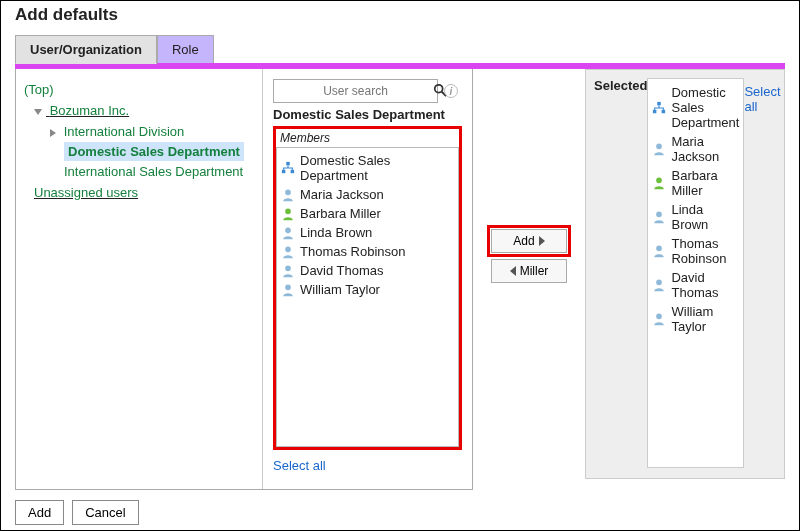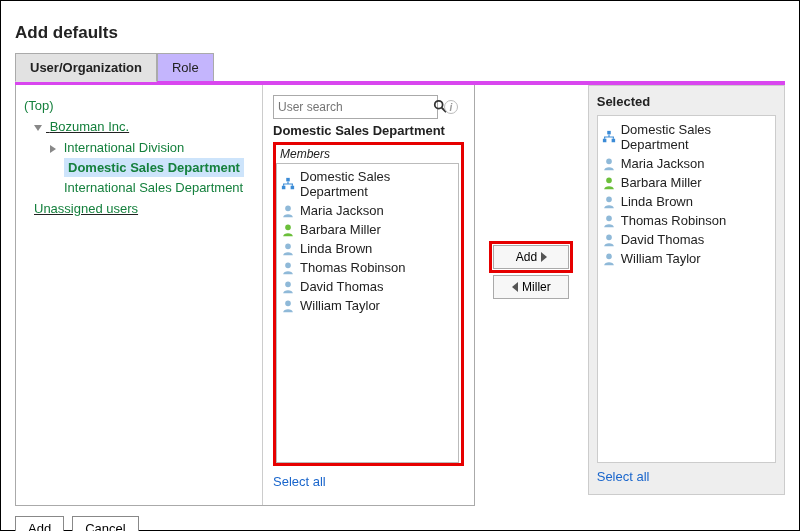--- a/index.html
+++ b/index.html
@@ -1,20 +1,20 @@
 <!DOCTYPE html>
 <html><head>
 <meta charset="utf-8">
 <style>
 * { box-sizing: border-box; margin: 0; padding: 0; }
 body { font-family: Arial, sans-serif; font-size: 13px; color: #222; background: #fff; }
-.outer { border: 1px solid #000; width: 800px; height: 531px; padding: 22px 14px; }
+.outer { border: 1px solid #000; width: 800px; height: 531px; padding: 4px 14px; }
 .page-title { font-size: 17px; font-weight: bold; margin-bottom: 10px; }
 
-.tabbar { display: flex; border-bottom: 4px solid #d946ef; position: relative; }
+.tabbar { display: flex; border-bottom: 6px solid #d946ef; position: relative; }
 .tab { padding: 6px 14px; border: 1px solid #aaa; border-bottom: none; background: #c4b5fd; margin-right: 0; cursor: pointer; font-size: 13px; }
 .tab.active { background: #e2e2e2; font-weight: bold; border-bottom: 1px solid #e2e2e2; margin-bottom: -1px; position: relative; z-index: 2; }
 
 .main-row { display: flex; align-items: flex-start; }
 
 .left-panel-wrap { border: 1px solid #aaa; border-top:none; background: #fff; width: 467px; }
 .left-inner { display: flex; }
 
 .tree-col { width: 247px; padding: 10px 8px 10px 8px; border-right: 1px solid #ccc; min-height: 420px; }
 .tree-col a { color: #15803d; text-decoration: none; cursor: pointer; }
@@ -22,40 +22,40 @@
 .tree-indent1 { padding-left: 10px; text-decoration: underline; }
 .tree-indent2 { padding-left: 26px; }
 .tree-indent3 { padding-left: 40px; display:block; }
 .arrow-r { display: inline-block; width: 0; height: 0; border-top: 4px solid transparent; border-bottom: 4px solid transparent; border-left: 6px solid #888; margin-right: 4px; vertical-align: middle; }
 .arrow-d { display: inline-block; width: 0; height: 0; border-left: 4px solid transparent; border-right: 4px solid transparent; border-top: 6px solid #888; margin-right: 4px; vertical-align: middle; }
 .tree-selected { background: #cde4fb; font-weight: bold; padding: 2px 4px; display: inline-block; }
 
 .center-col { flex: 1; padding: 10px 10px; position: relative; min-height: 420px; }
 .search-row { display: flex; align-items: center; gap: 6px; margin-bottom: 4px; }
 .search-box { display: flex; align-items: center; border: 1px solid #aaa; width: 165px; height: 24px; padding: 0 4px; background:#fff; }
-.search-input { border: none; outline: none; flex: 1; font-size: 12px; background: transparent; }
+.search-input { border: none; outline: none; flex: 1; font-size: 12px; background: transparent; text-align: center; }
 .search-btn { cursor: pointer; }
 .info-icon { color: #999; width:14px;height:14px;display:inline-flex;align-items:center;justify-content:center;border:1.3px solid #bbb;border-radius:50%;font-size:10px;font-weight:bold; font-style:italic; }
 
 .dept-title { font-weight: bold; margin: 2px 0 4px 0; }
 .members-box-outer { border: 3px solid #e60000; padding: 0; }
 .members-label { font-size: 12px; padding: 2px 4px 2px 4px; font-style: italic; }
 .members-box { border: 1px solid #bbb; min-height: 300px; width: 183px; padding: 3px 4px; background:#fff; }
 .member-row { display: flex; align-items: center; gap: 5px; padding: 2px 0; cursor: pointer; }
 .org-icon svg, .user-icon svg { display: block; }
 .select-all { margin-top: 8px; }
 .select-all a { color: #1a66cc; text-decoration:none; cursor:pointer; }
 
 .middle-btns { display:flex; flex-direction:column; gap:6px; margin: 0 12px; padding-top: 160px; width:90px; align-items:center; }
 .mbtn { border:1px solid #aaa; background:#f7f7f7; padding:4px 8px; font-size:12px; cursor:pointer; min-width:76px; display:flex; align-items:center; justify-content:center; gap:4px; }
 .mbtn.add-high { outline: 3px solid #e60000; outline-offset: 1px; }
 .tri-r { display:inline-block;width:0;height:0;border-top:5px solid transparent;border-bottom:5px solid transparent;border-left:6px solid #555; }
 .tri-l { display:inline-block;width:0;height:0;border-top:5px solid transparent;border-bottom:5px solid transparent;border-right:6px solid #555; }
 
-.right-panel { width: 200px; background:#eee; border:1px solid #ccc; margin-top: 0; padding:8px 8px 10px 8px; min-height: 410px; display:flex; flex-direction:column; }
+.right-panel { width: 200px; background:#eee; border:1px solid #ccc; margin-top: 0; padding:8px 8px 10px 8px; min-height: 410px; display:flex; flex-direction:row; }
 .right-title { font-weight: bold; margin-bottom: 6px; }
 .right-list { background:#fff; border:1px solid #ccc; flex:1; padding:4px; }
 .right-select-all { margin-top:6px; }
 .right-select-all a { color:#1a66cc; text-decoration:none; cursor:pointer; }
 
 .bottom-btns { margin-top:10px; display:flex; gap:8px; }
 .dlg-btn { border:1px solid #888; background:#fff; padding:4px 12px; cursor:pointer; font-size:13px; }
 
 svg { overflow: visible; }
 </style>

